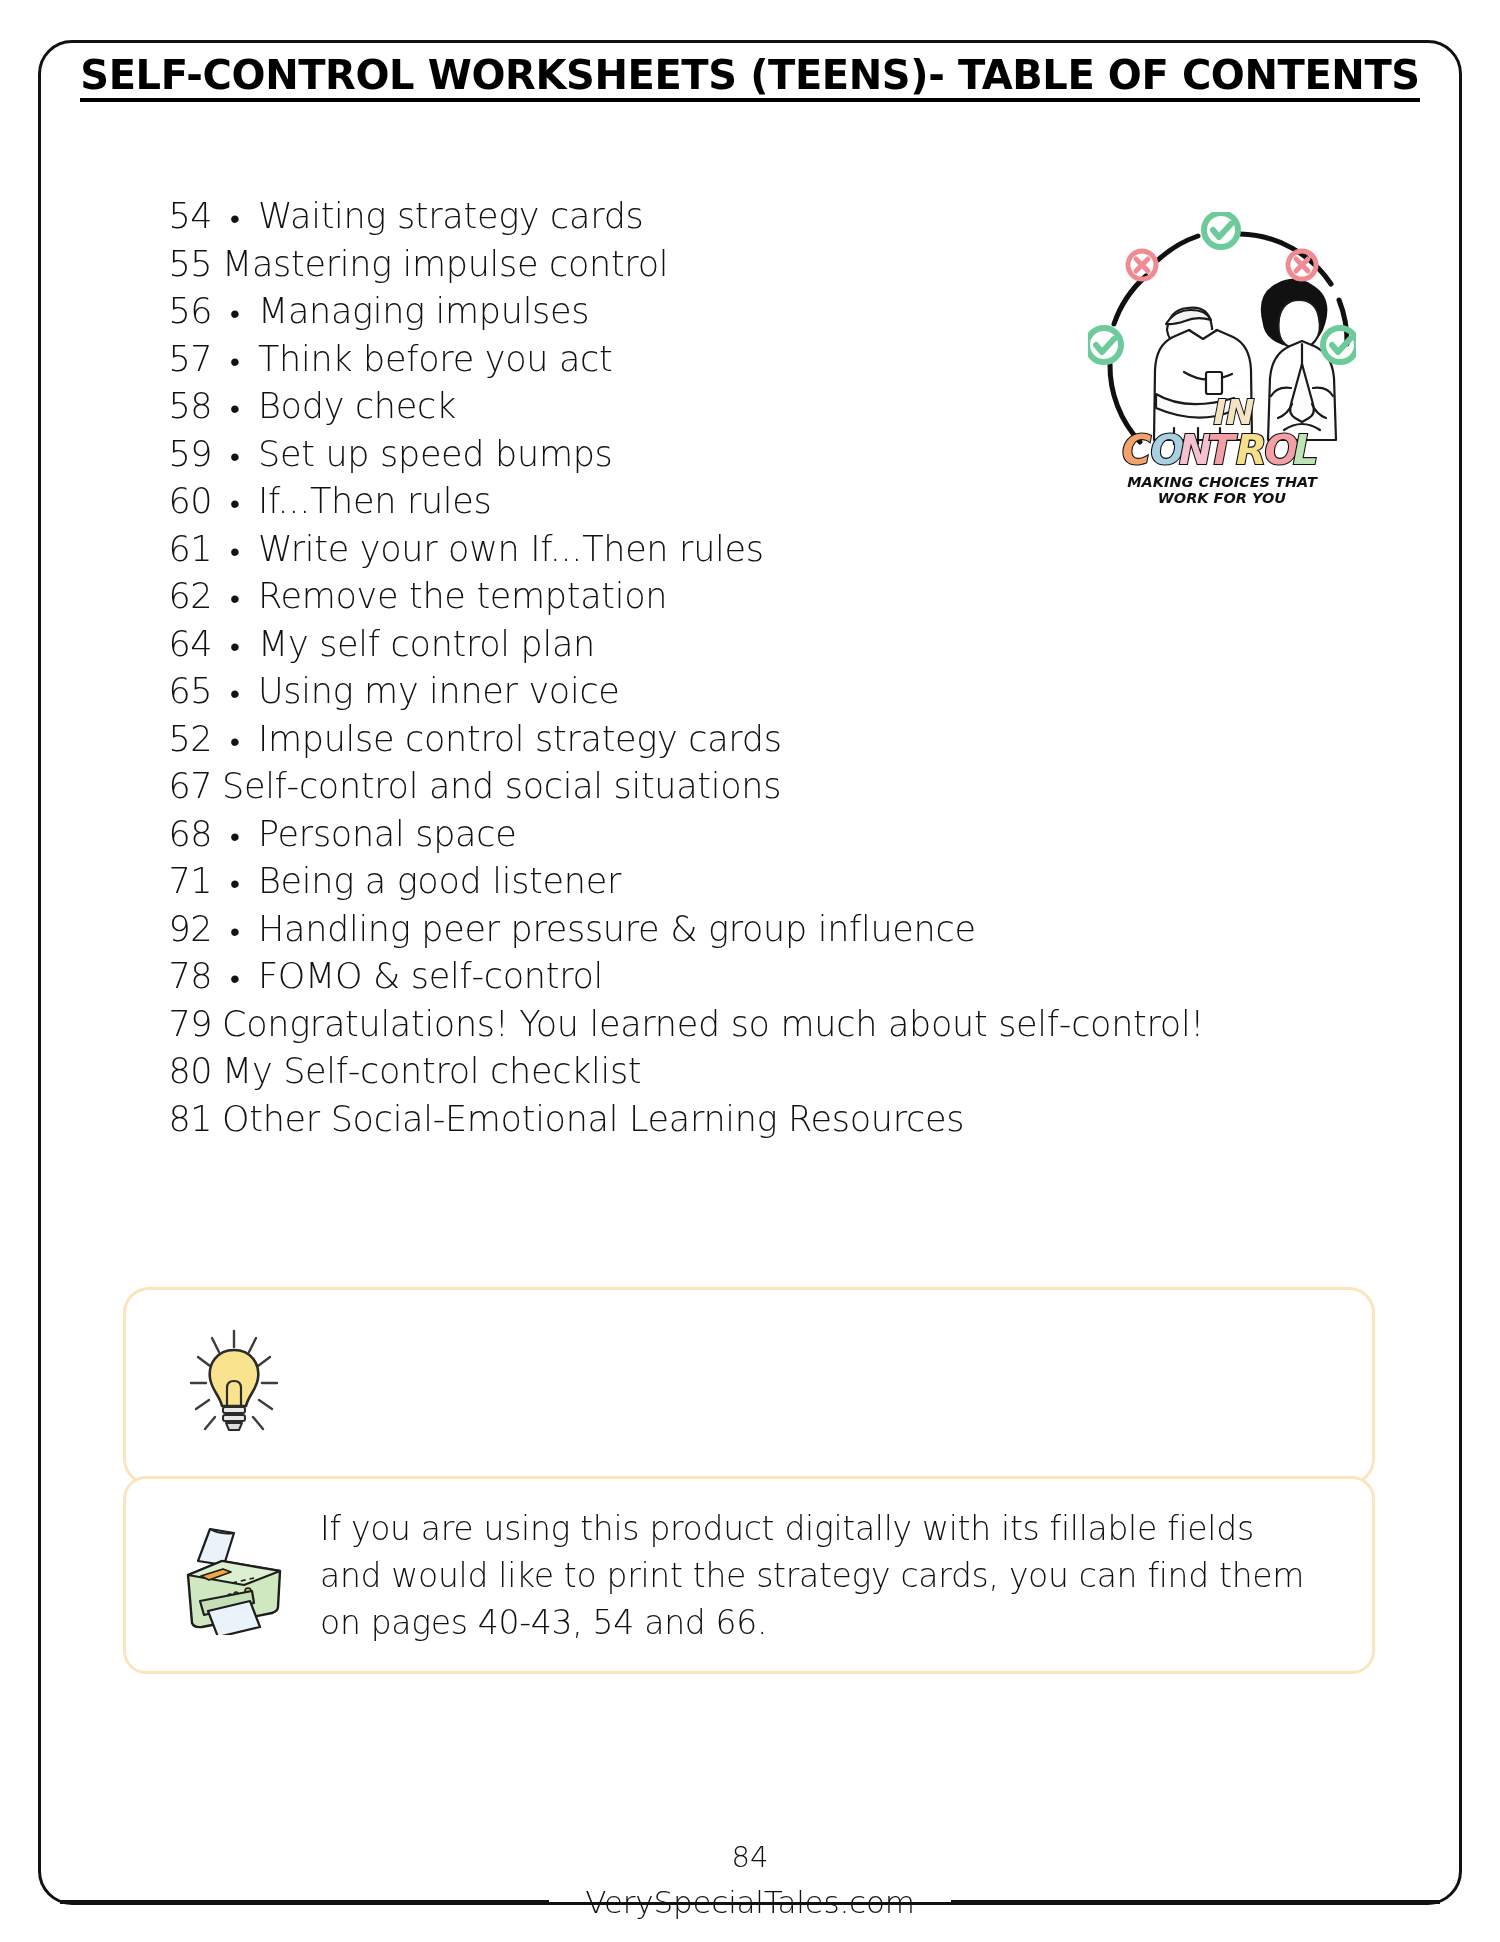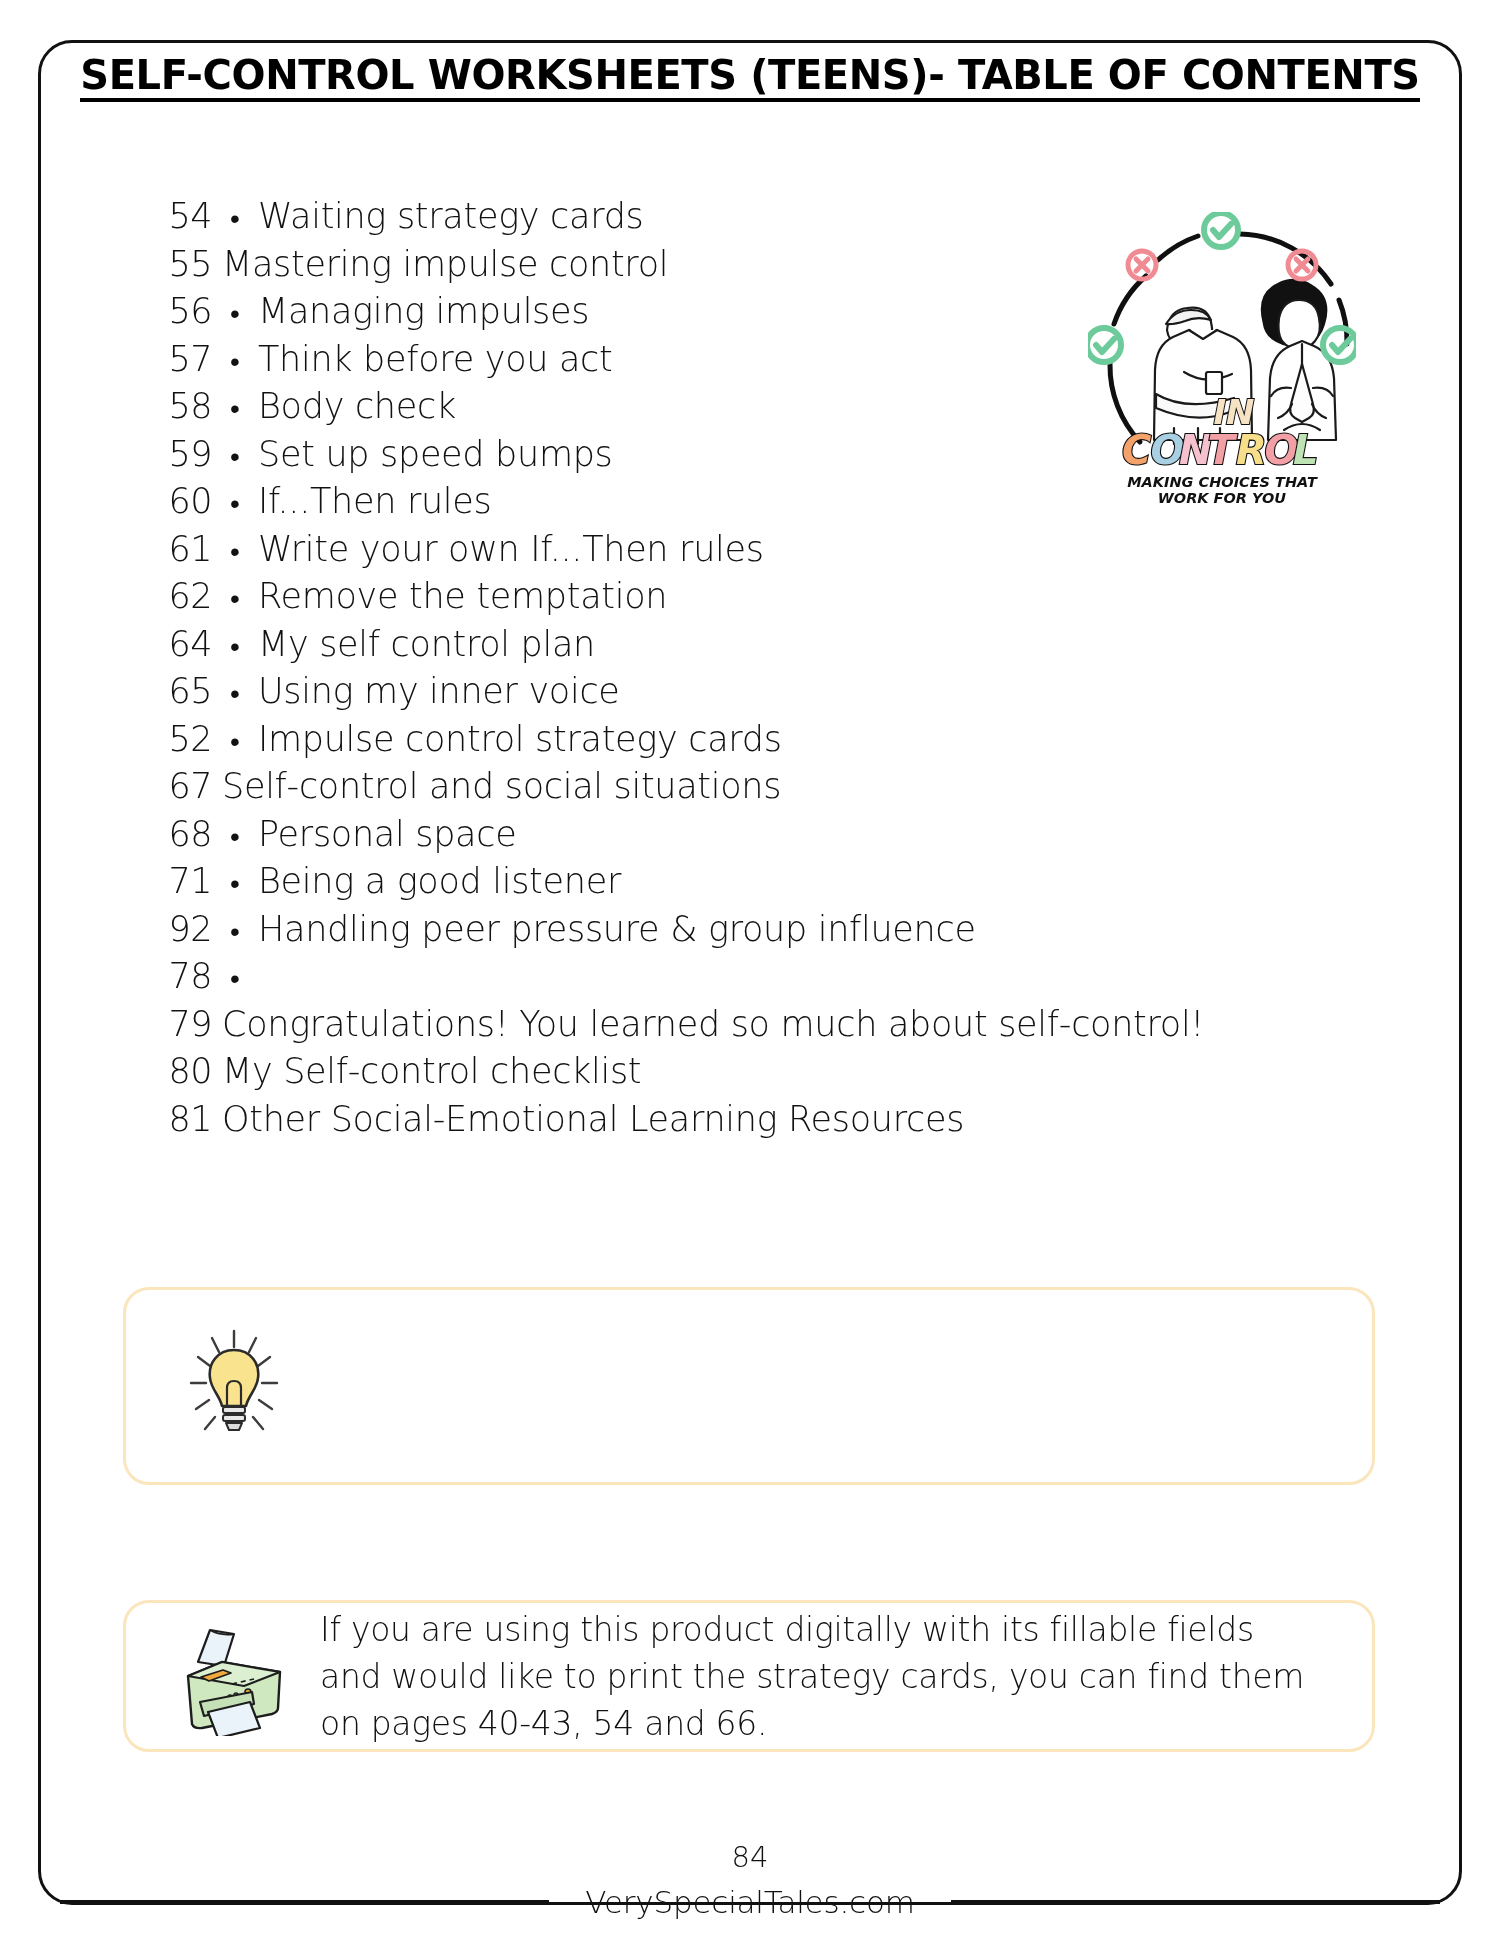--- a/index.html
+++ b/index.html
@@ -90,21 +90,21 @@
     left: 123px;
     width: 1252px;
     border: 3px solid #fbe5bd;
     border-radius: 26px;
     background: #ffffff;
     display: flex;
     align-items: center;
     padding: 18px 30px;
   }
   #tip-card-1 { top: 1287px; height: 198px; }
-  #tip-card-2 { top: 1600px; height: 152px; }
+  #tip-card-2 { top: 1476px; height: 198px; border-radius: 23px; }
   .tip-icon {
     flex: none;
     width: 132px;
     height: 132px;
     margin-left: 12px;
     margin-right: 20px;
     display: flex;
     align-items: center;
     justify-content: center;
   }
@@ -240,20 +240,21 @@
       <div class="toc-label">Being a good listener</div>
     </div>
     <div class="toc-row level-sub">
       <div class="toc-num">92</div>
       <div class="toc-bullet">•</div>
       <div class="toc-label">Handling peer pressure &amp; group influence</div>
     </div>
     <div class="toc-row level-sub">
       <div class="toc-num">78</div>
       <div class="toc-bullet">•</div>
+      <div class="toc-label">FOMO &amp; self-control</div>
     </div>
     <div class="toc-row level-top">
       <div class="toc-num">79</div>
       <div class="toc-bullet">•</div>
       <div class="toc-label">Congratulations! You learned so much about self-control!</div>
     </div>
     <div class="toc-row level-top">
       <div class="toc-num">80</div>
       <div class="toc-bullet">•</div>
       <div class="toc-label">My Self-control checklist</div>

